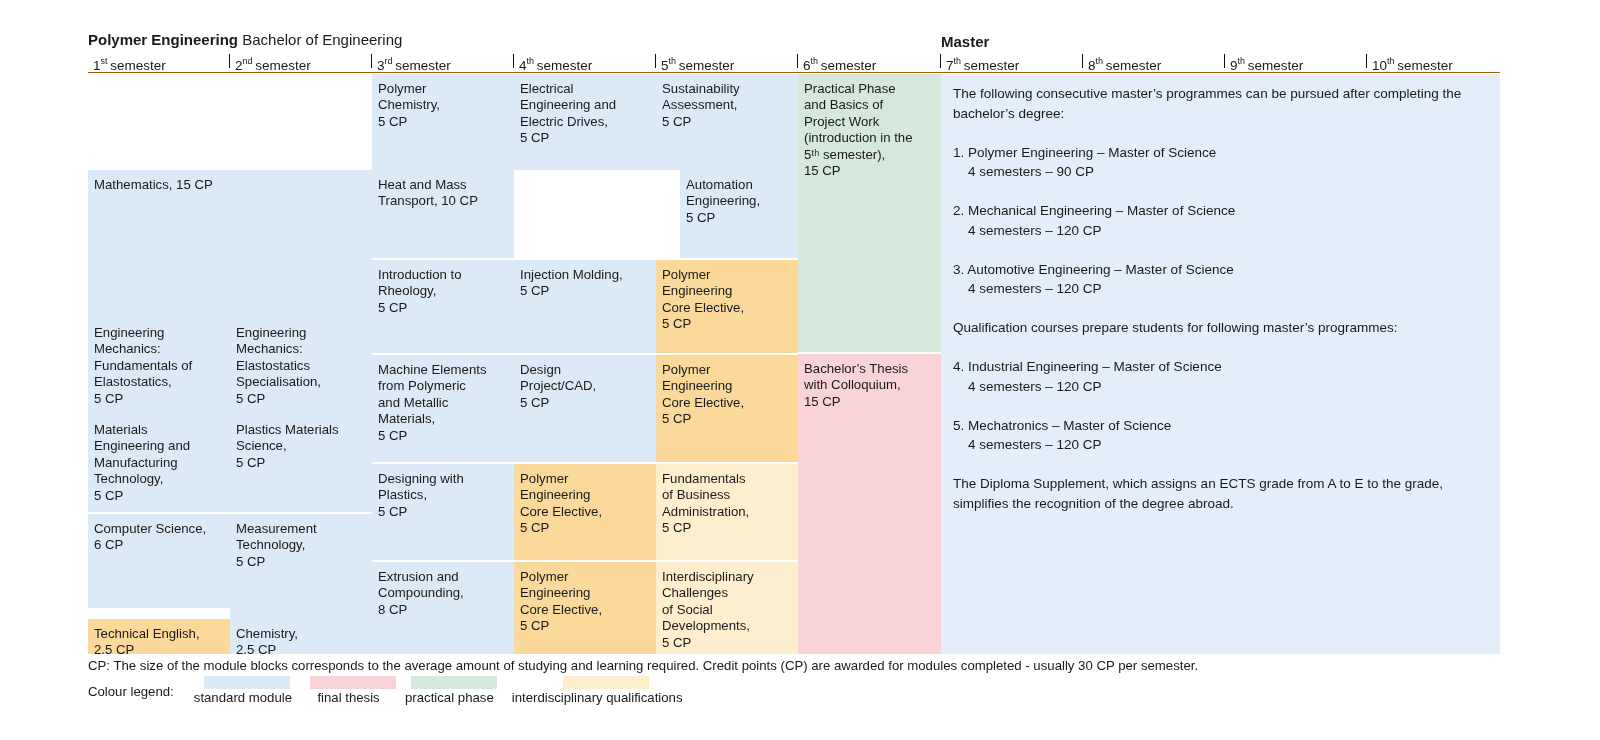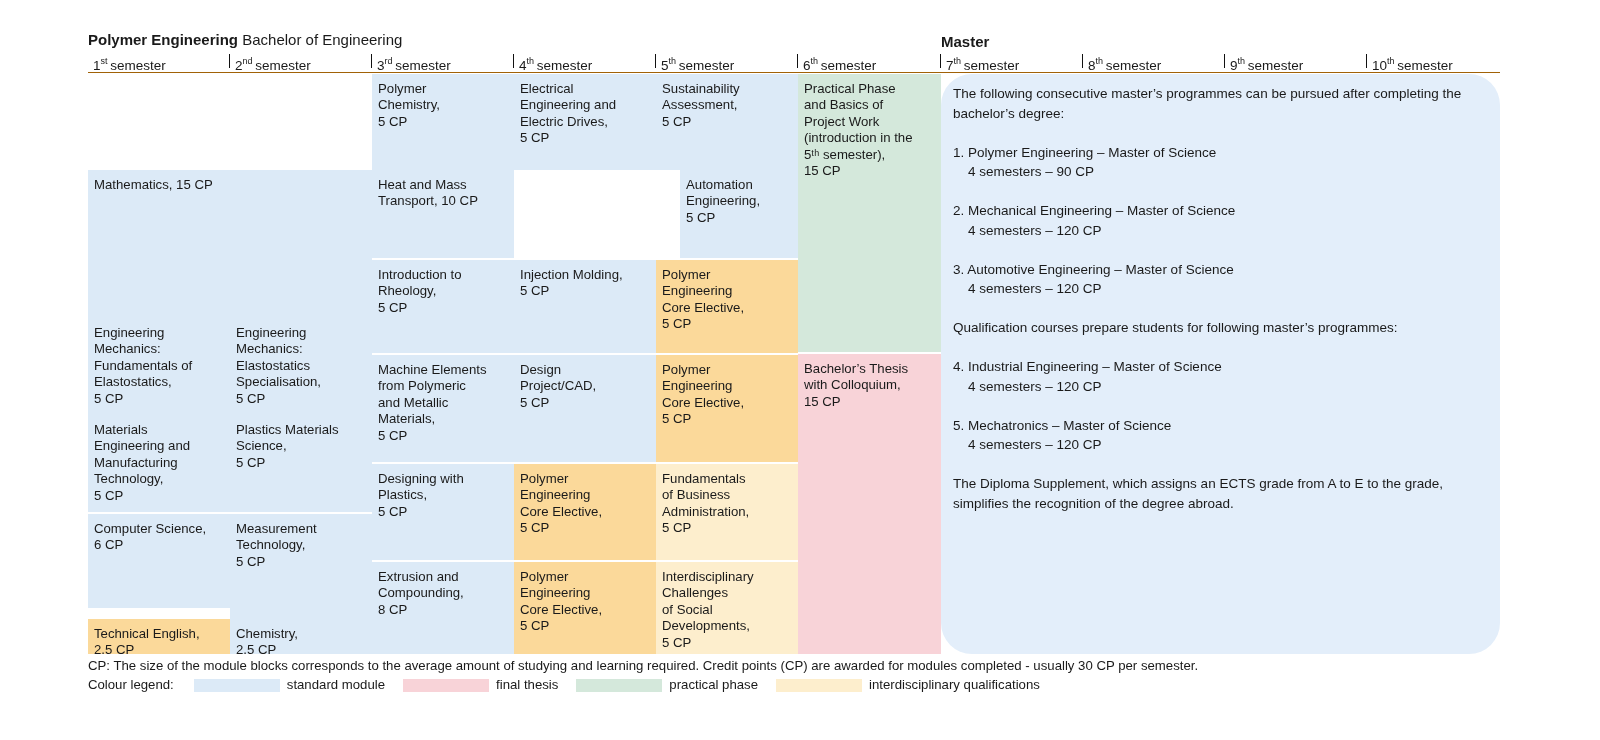--- a/index.html
+++ b/index.html
@@ -81,35 +81,34 @@
 
   .master-body {
     position: absolute;
     top: 0; left: 853px;
     width: 559px; height: 580px;
     background: #e3eefa;
     padding: 10px 14px 6px 12px;
     font-size: 13.5px;
     line-height: 19.5px;
     white-space: pre-wrap;
-    border-radius: 31px;
   }
 
   
   .footer {
     position: absolute;
     top: 657px; left: 88px;
     width: 1450px;
     font-size: 13.2px;
     line-height: 18px;
   }
   .footer-note { margin-bottom: 1px; }
   .legend-row { display: flex; align-items: center; }
   .legend-label { margin-right: 20px; }
-  .legend-item { display: flex; align-items: center; margin-right: 2px; }
+  .legend-item { display: flex; align-items: center; margin-right: 2px; flex-direction: column; }
   .swatch {
     display: inline-block;
     width: 86px; height: 13px;
     margin-right: 7px;
   }
 </style>
 </head>
 <body>
 
 <div id="root">

